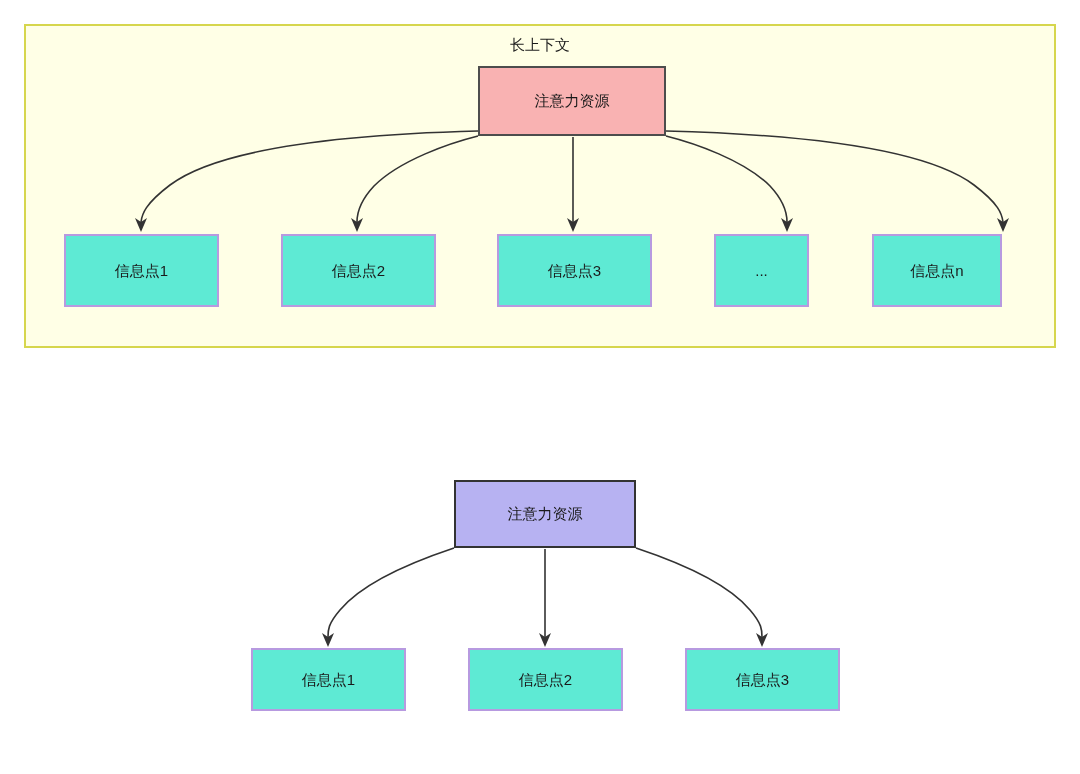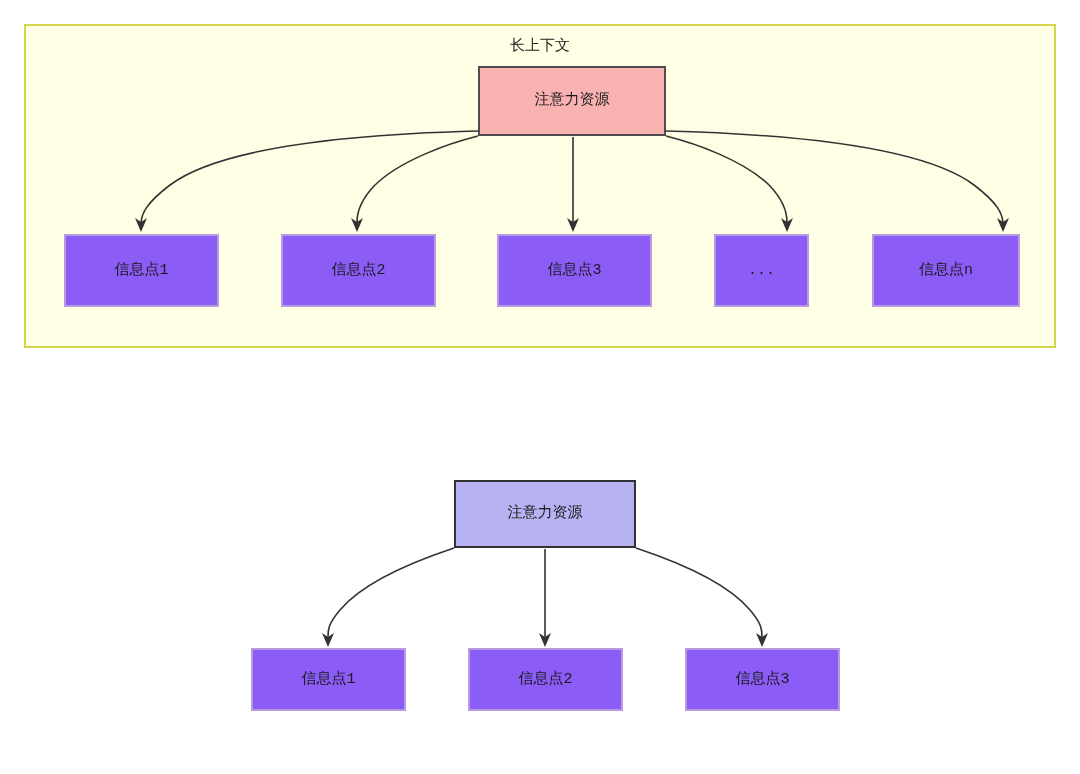--- a/index.html
+++ b/index.html
@@ -53,41 +53,40 @@
   .node {
     position: absolute;
     box-sizing: border-box;
     display: flex;
     align-items: center;
     justify-content: center;
     font-size: 15px;
     line-height: 18px;
     color: #1a1a1a;
     white-space: nowrap;
-    font-family: Liberation Mono, monospace;
   }
   .node-attention-red {
     background: #f9b2b2;
     border: 2px solid #4d4d4d;
   }
   .node-attention-purple {
     background: #b7b2f2;
     border: 2px solid #333333;
   }
   .node-info {
-    background: #8b5cf6;
+    background: #5eead4;
     border: 2px solid #b79ae0;
   }
   
   #node-long-attention { left: 478px; top: 66px; width: 188px; height: 70px; }
   #node-long-info-1  { left: 64px;  top: 234px; width: 155px; height: 73px; }
   #node-long-info-2  { left: 281px; top: 234px; width: 155px; height: 73px; }
   #node-long-info-3  { left: 497px; top: 234px; width: 155px; height: 73px; }
   #node-long-info-4  { left: 714px; top: 234px; width: 95px;  height: 73px; }
-  #node-long-info-5  { left: 872px; top: 234px; width: 148px; height: 73px; }
+  #node-long-info-5  { left: 872px; top: 234px; width: 130px; height: 73px; }
   
   #node-short-attention { left: 454px; top: 480px; width: 182px; height: 68px; }
   #node-short-info-1 { left: 251px; top: 648px; width: 155px; height: 63px; }
   #node-short-info-2 { left: 468px; top: 648px; width: 155px; height: 63px; }
   #node-short-info-3 { left: 685px; top: 648px; width: 155px; height: 63px; }
 
   #edges {
     position: absolute;
     left: 0;
     top: 0;

